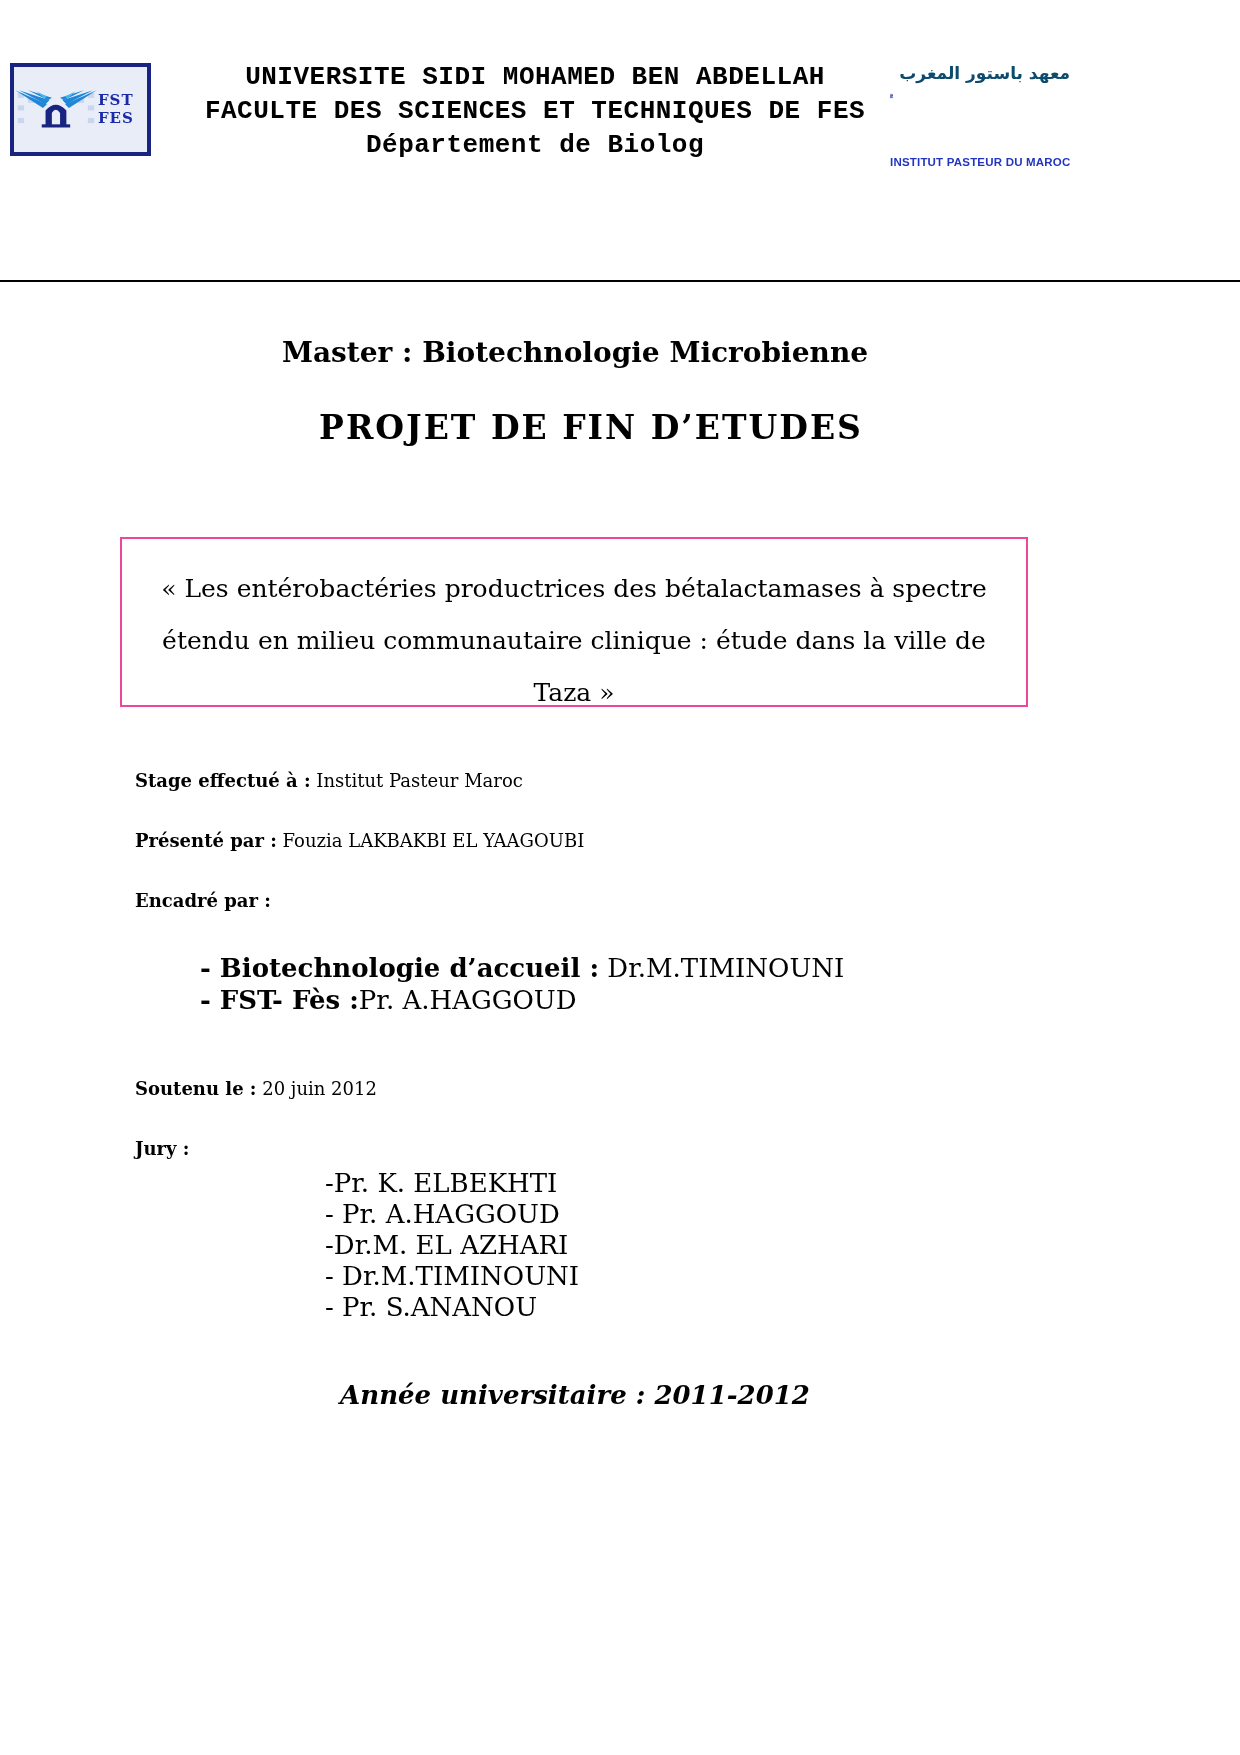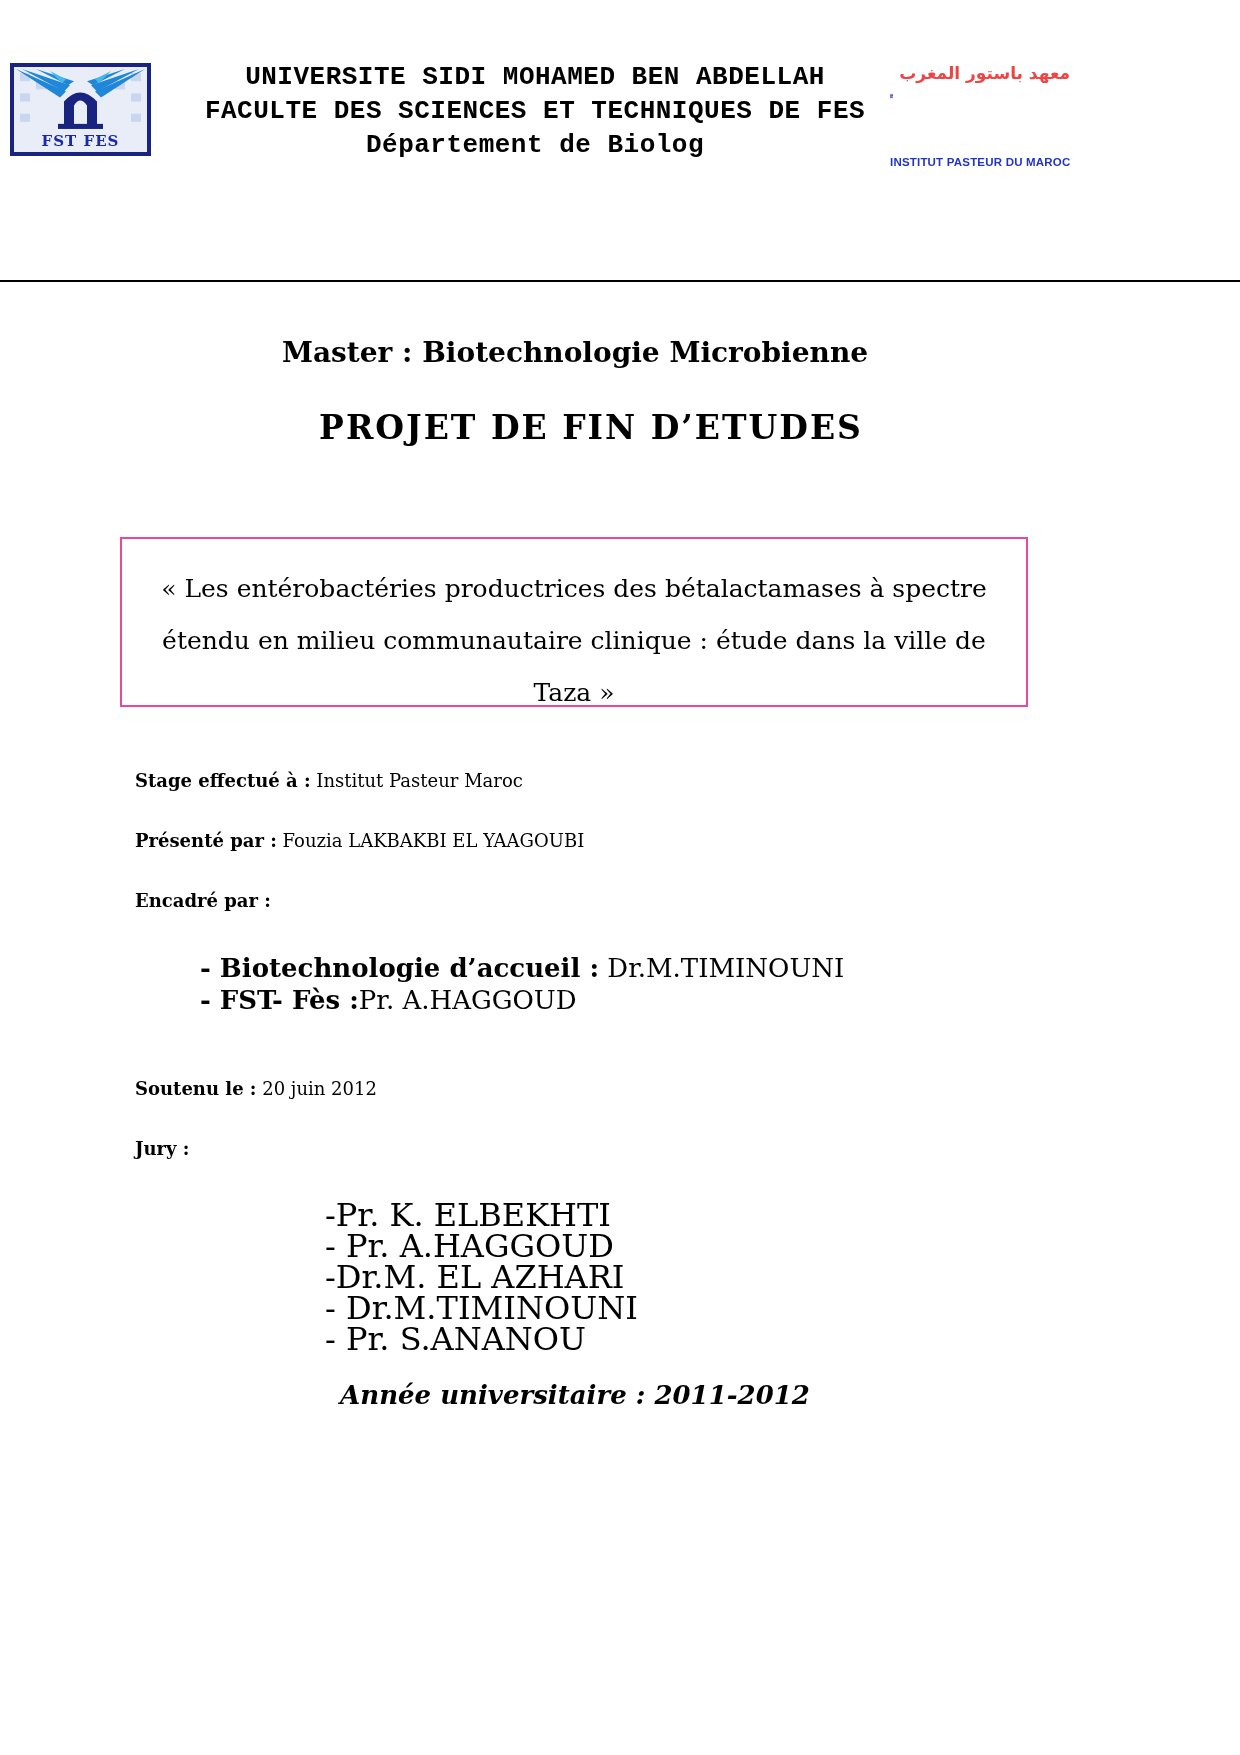--- a/index.html
+++ b/index.html
@@ -23,40 +23,40 @@
     font-size:26px; line-height:34px;
     letter-spacing:0.5px;
     white-space:nowrap;
   }
 
   .fst-logo {
     position:absolute; left:10px; top:63px;
     width:141px; height:93px;
     border:4px solid #18247f;
     background:#e8edf8;
-    display:flex; flex-direction:column; align-items:center;
+    display:flex; flex-direction:row; align-items:center;
   }
   .fst-art { flex:1 1 auto; width:100%; }
   .fst-text {
     font-family:"DejaVu Serif",serif;
     font-weight:bold; font-size:15px; line-height:18px;
     color:#1b2aa8; letter-spacing:1px;
     padding-bottom:2px;
   }
 
   .pasteur-logo {
     position:absolute; left:890px; top:56px;
     width:180px; height:112px;
     display:flex; flex-direction:column;
   }
   .pasteur-top { display:flex; flex-direction:row; align-items:flex-start; gap:6px; height:84px; }
   .pasteur-arabic {
     direction:rtl;
     font-family:"DejaVu Sans",sans-serif;
-    color:#ef4444; font-weight:bold;
+    color:#0c4a6e; font-weight:bold;
     font-size:17px; line-height:22px;
     padding-top:6px;
     white-space:nowrap;
   }
   .pasteur-caption {
     font-family:"Liberation Sans","DejaVu Sans",sans-serif;
     color:#2334c0; font-weight:bold;
     font-size:11.5px; letter-spacing:0.2px;
     white-space:nowrap;
     margin-top:20px;
@@ -92,21 +92,21 @@
 
   
   .detail { position:absolute; left:135px; font-size:18px; white-space:nowrap; }
   .lbl { font-weight:bold; }
   .stage    { top:770px; }
   .presente { top:830px; }
   .encadre  { top:890px; }
   .encadre-items { position:absolute; left:200px; top:952px; font-size:26px; line-height:32px; white-space:nowrap; }
   .soutenu  { top:1078px; }
   .jury-label { top:1138px; }
-  .jury-list { position:absolute; left:325px; top:1200px; font-size:32px; line-height:31px; white-space:nowrap; }
+  .jury-list { position:absolute; left:325px; top:1168px; font-size:26px; line-height:31px; white-space:nowrap; }
 
   .annee {
     position:absolute; top:1380px; left:0; width:1150px;
     text-align:center;
     font-weight:bold; font-style:italic; font-size:26px;
   }
 </style>
 </head>
 <body>
 

